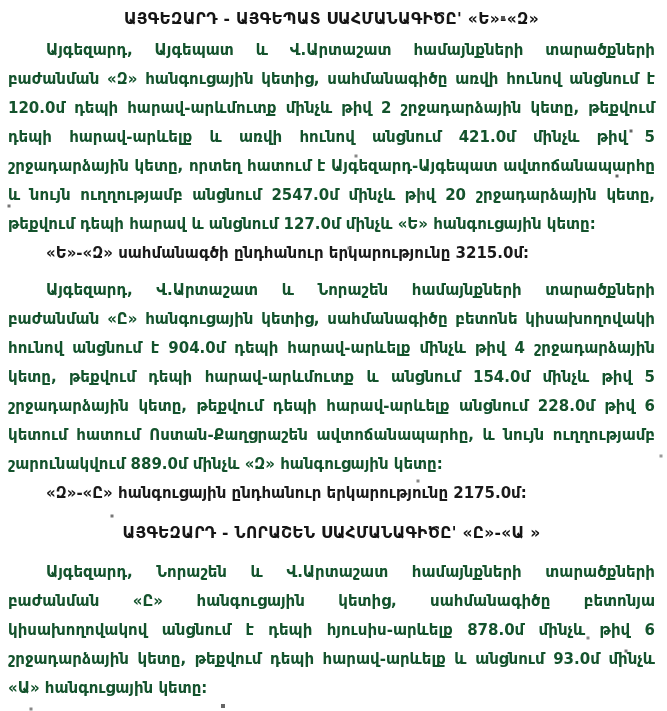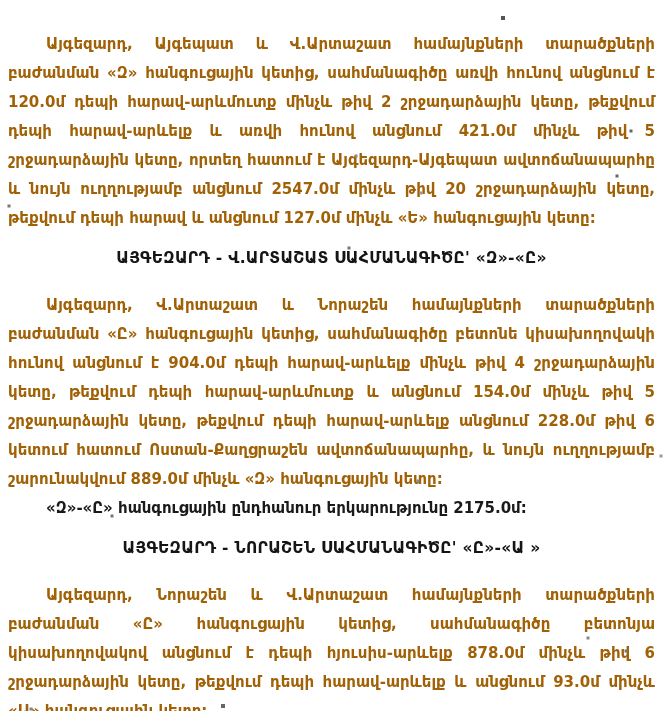--- a/index.html
+++ b/index.html
@@ -24,27 +24,27 @@
     text-align: center;
     font-size: 15.5px;
     font-weight: 700;
     letter-spacing: 0.3px;
     white-space: nowrap;
   }
   .section-1 .section-title { margin-top: 4px; }
   .section-2 .section-title { margin-top: 16px; margin-bottom: 0; }
   .section-3 .section-title { margin-top: 16px; margin-bottom: 16px; }
   .boundary-paragraph {
-    margin: 24px 0 0 0;
+    margin: 8px 0 0 0;
     font-size: 15px;
     font-weight: 700;
     line-height: 29px;
     text-align: justify;
     text-indent: 38px;
-    color: #a16207;
+    color: #14532d;
   }
   .boundary-summary {
     margin: 0;
     font-size: 15px;
     font-weight: 700;
     line-height: 29px;
     text-indent: 38px;
     color: #1a1a1a;
   }
   
@@ -70,25 +70,26 @@
       417px 480px 0 0.5px #888;
     pointer-events: none;
   }
 </style>
 </head>
 <body>
 
 <div class="page">
 
   <section class="section-1">
+    <h2 class="section-title">ԱՅԳԵԶԱՐԴ - ԱՅԳԵՊԱՏ  ՍԱՀՄԱՆԱԳԻԾԸ' «Ե»-«Զ»</h2>
     <p class="boundary-paragraph">Այգեզարդ, Այգեպատ և Վ.Արտաշատ համայնքների տարածքների բաժանման «Զ» հանգուցային կետից, սահմանագիծը առվի հունով անցնում է 120.0մ դեպի հարավ-արևմուտք մինչև թիվ 2 շրջադարձային կետը, թեքվում դեպի հարավ-արևելք և առվի հունով անցնում 421.0մ մինչև թիվ 5 շրջադարձային կետը, որտեղ հատում է Այգեզարդ-Այգեպատ ավտոճանապարհը և նույն ուղղությամբ անցնում 2547.0մ մինչև թիվ 20 շրջադարձային կետը, թեքվում դեպի հարավ և անցնում 127.0մ մինչև «Ե» հանգուցային կետը:</p>
+    <p class="boundary-summary">«Ե»-«Զ» սահմանագծի ընդհանուր երկարությունը 3215.0մ:</p>
   </section>
 
   <section class="section-2">
-    <h2 class="section-title">ԱՅԳԵԶԱՐԴ - Վ.ԱՐՏԱՇԱՏ  ՍԱՀՄԱՆԱԳԻԾԸ' «Զ»-«Ը»</h2>
     <p class="boundary-paragraph">Այգեզարդ, Վ.Արտաշատ և Նորաշեն համայնքների տարածքների բաժանման «Ը» հանգուցային կետից, սահմանագիծը բետոնե կիսախողովակի հունով անցնում է 904.0մ դեպի հարավ-արևելք մինչև թիվ 4 շրջադարձային կետը, թեքվում դեպի հարավ-արևմուտք և անցնում 154.0մ մինչև թիվ 5 շրջադարձային կետը, թեքվում դեպի հարավ-արևելք անցնում 228.0մ թիվ 6 կետում հատում Ոստան-Քաղցրաշեն ավտոճանապարհը, և նույն ուղղությամբ շարունակվում 889.0մ մինչև «Զ» հանգուցային կետը:</p>
     <p class="boundary-summary">«Զ»-«Ը» հանգուցային ընդհանուր երկարությունը 2175.0մ:</p>
   </section>
 
   <section class="section-3">
     <h2 class="section-title">ԱՅԳԵԶԱՐԴ - ՆՈՐԱՇԵՆ  ՍԱՀՄԱՆԱԳԻԾԸ' «Ը»-«Ա »</h2>
     <p class="boundary-paragraph">Այգեզարդ, Նորաշեն և Վ.Արտաշատ համայնքների տարածքների բաժանման «Ը» հանգուցային կետից, սահմանագիծը բետոնյա կիսախողովակով անցնում է դեպի հյուսիս-արևելք 878.0մ մինչև թիվ 6 շրջադարձային կետը, թեքվում դեպի հարավ-արևելք և անցնում 93.0մ մինչև «Ա» հանգուցային կետը:</p>
 
   </section>
 

